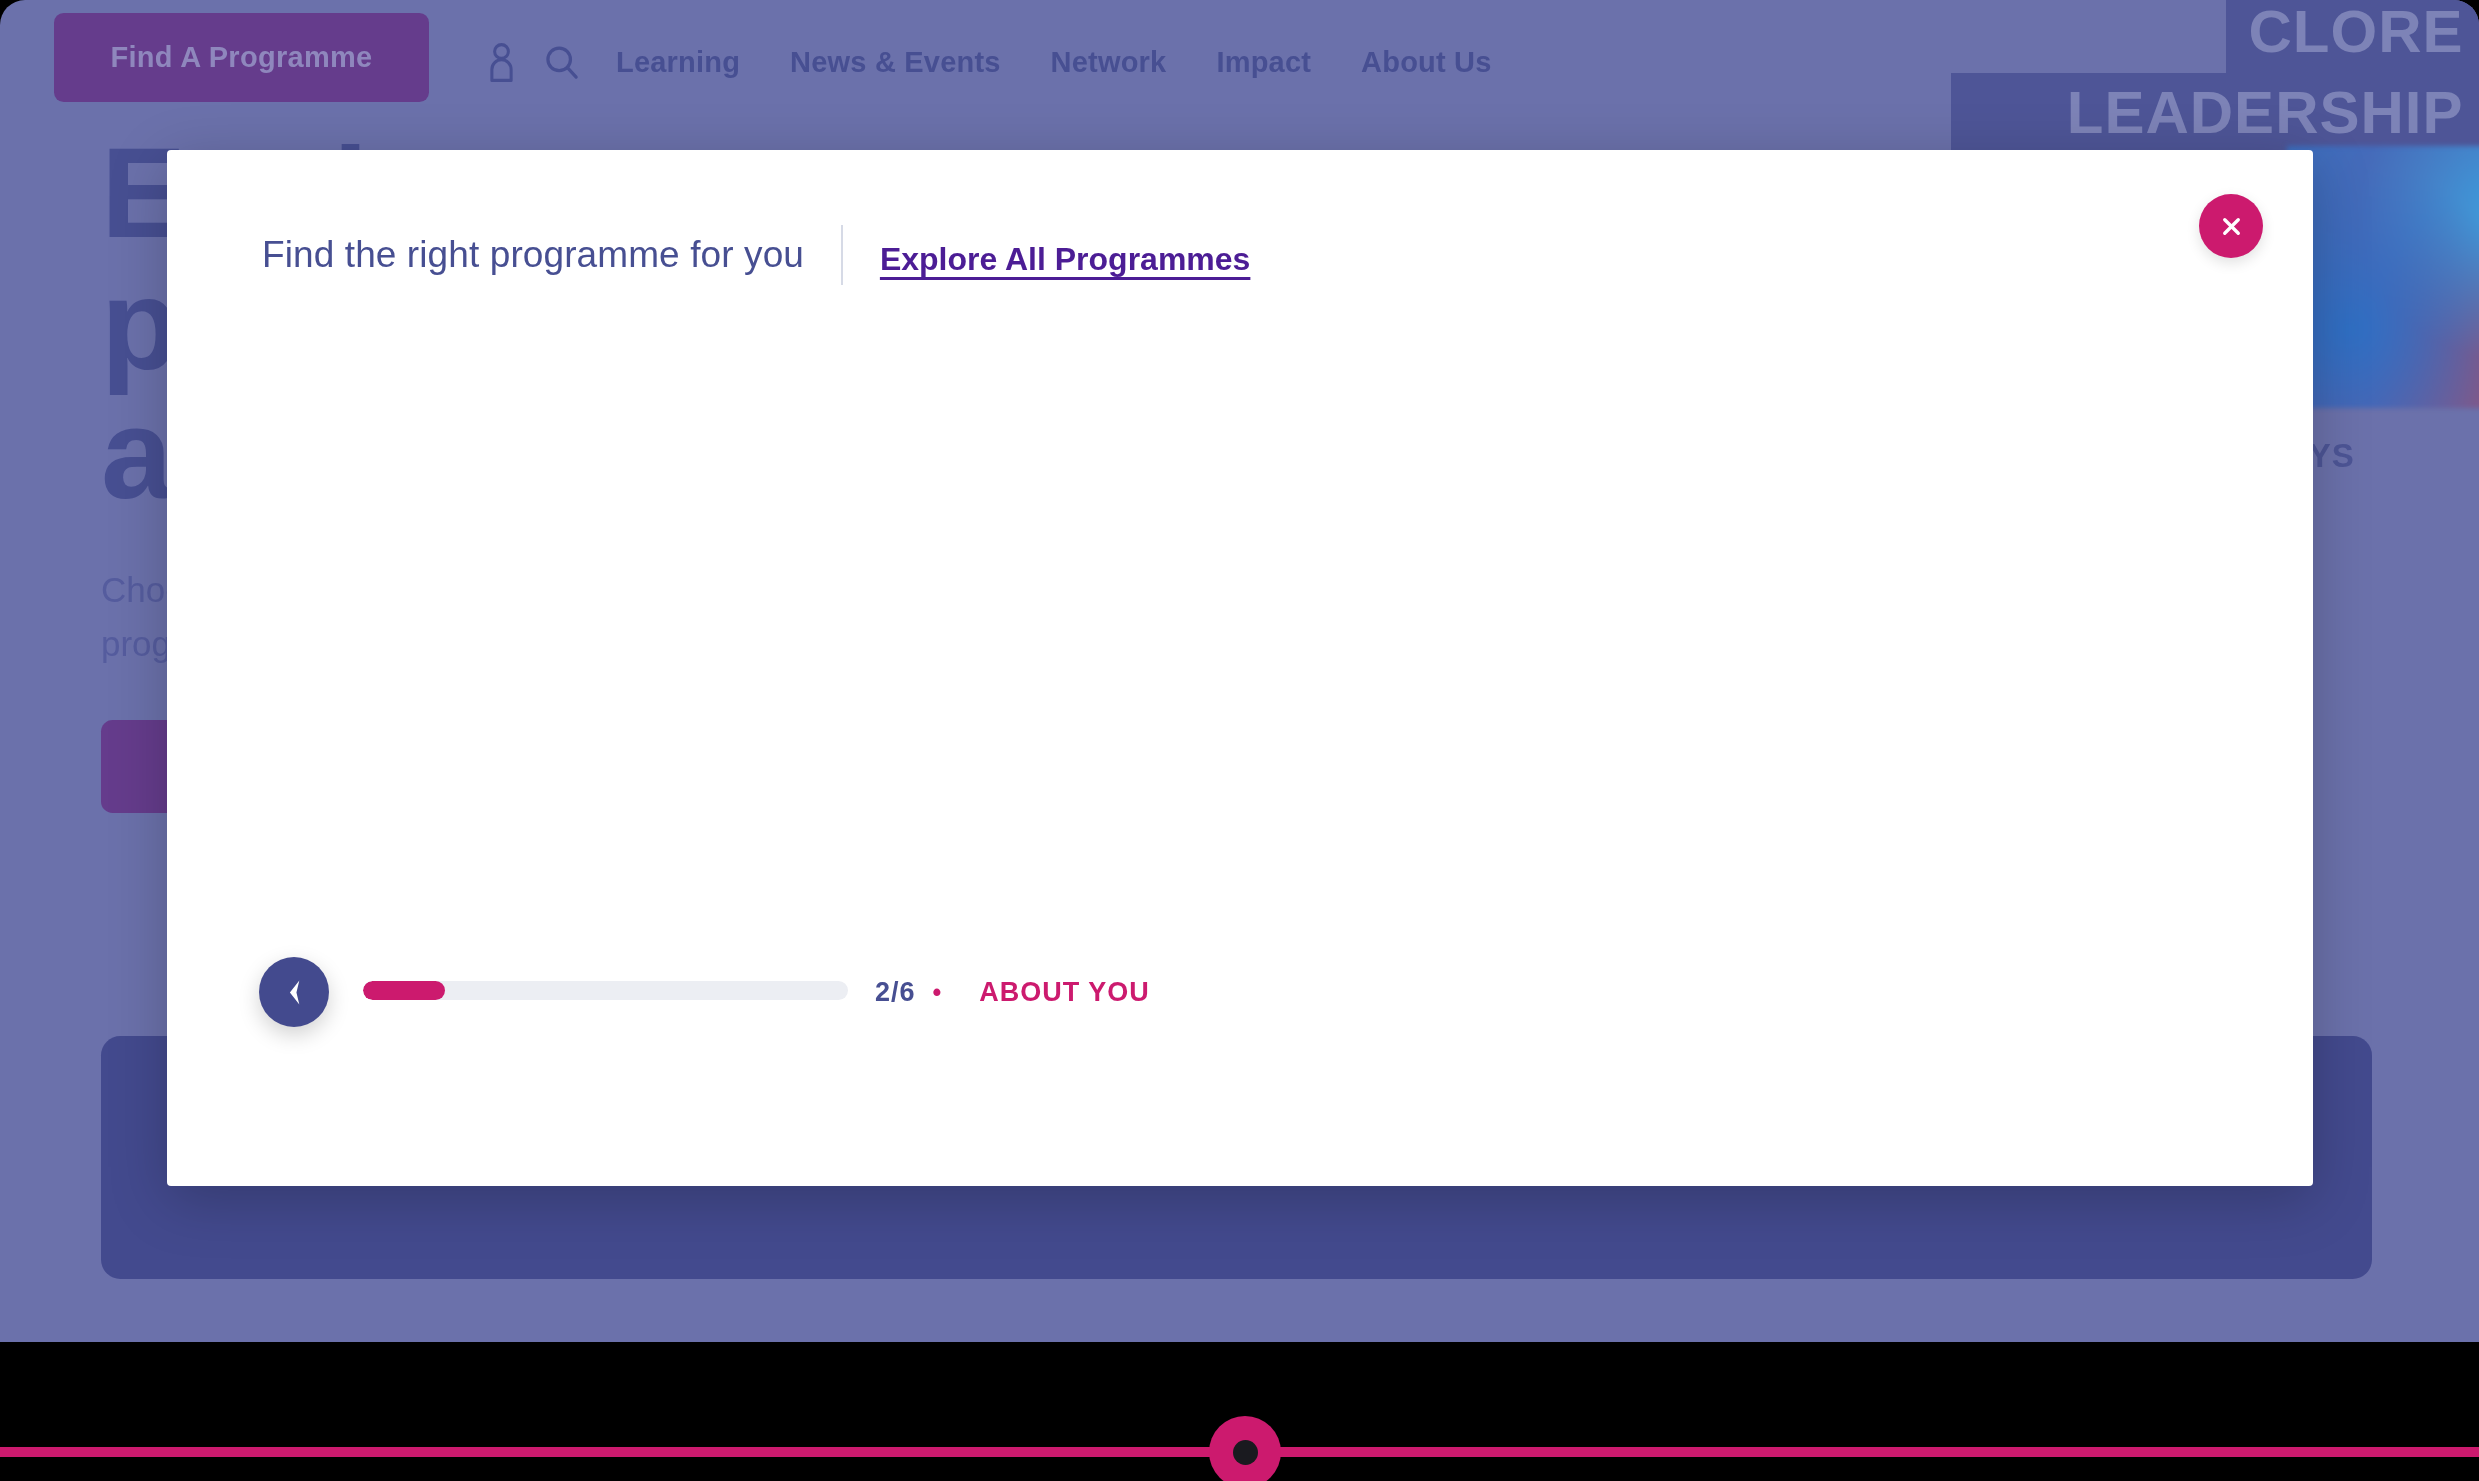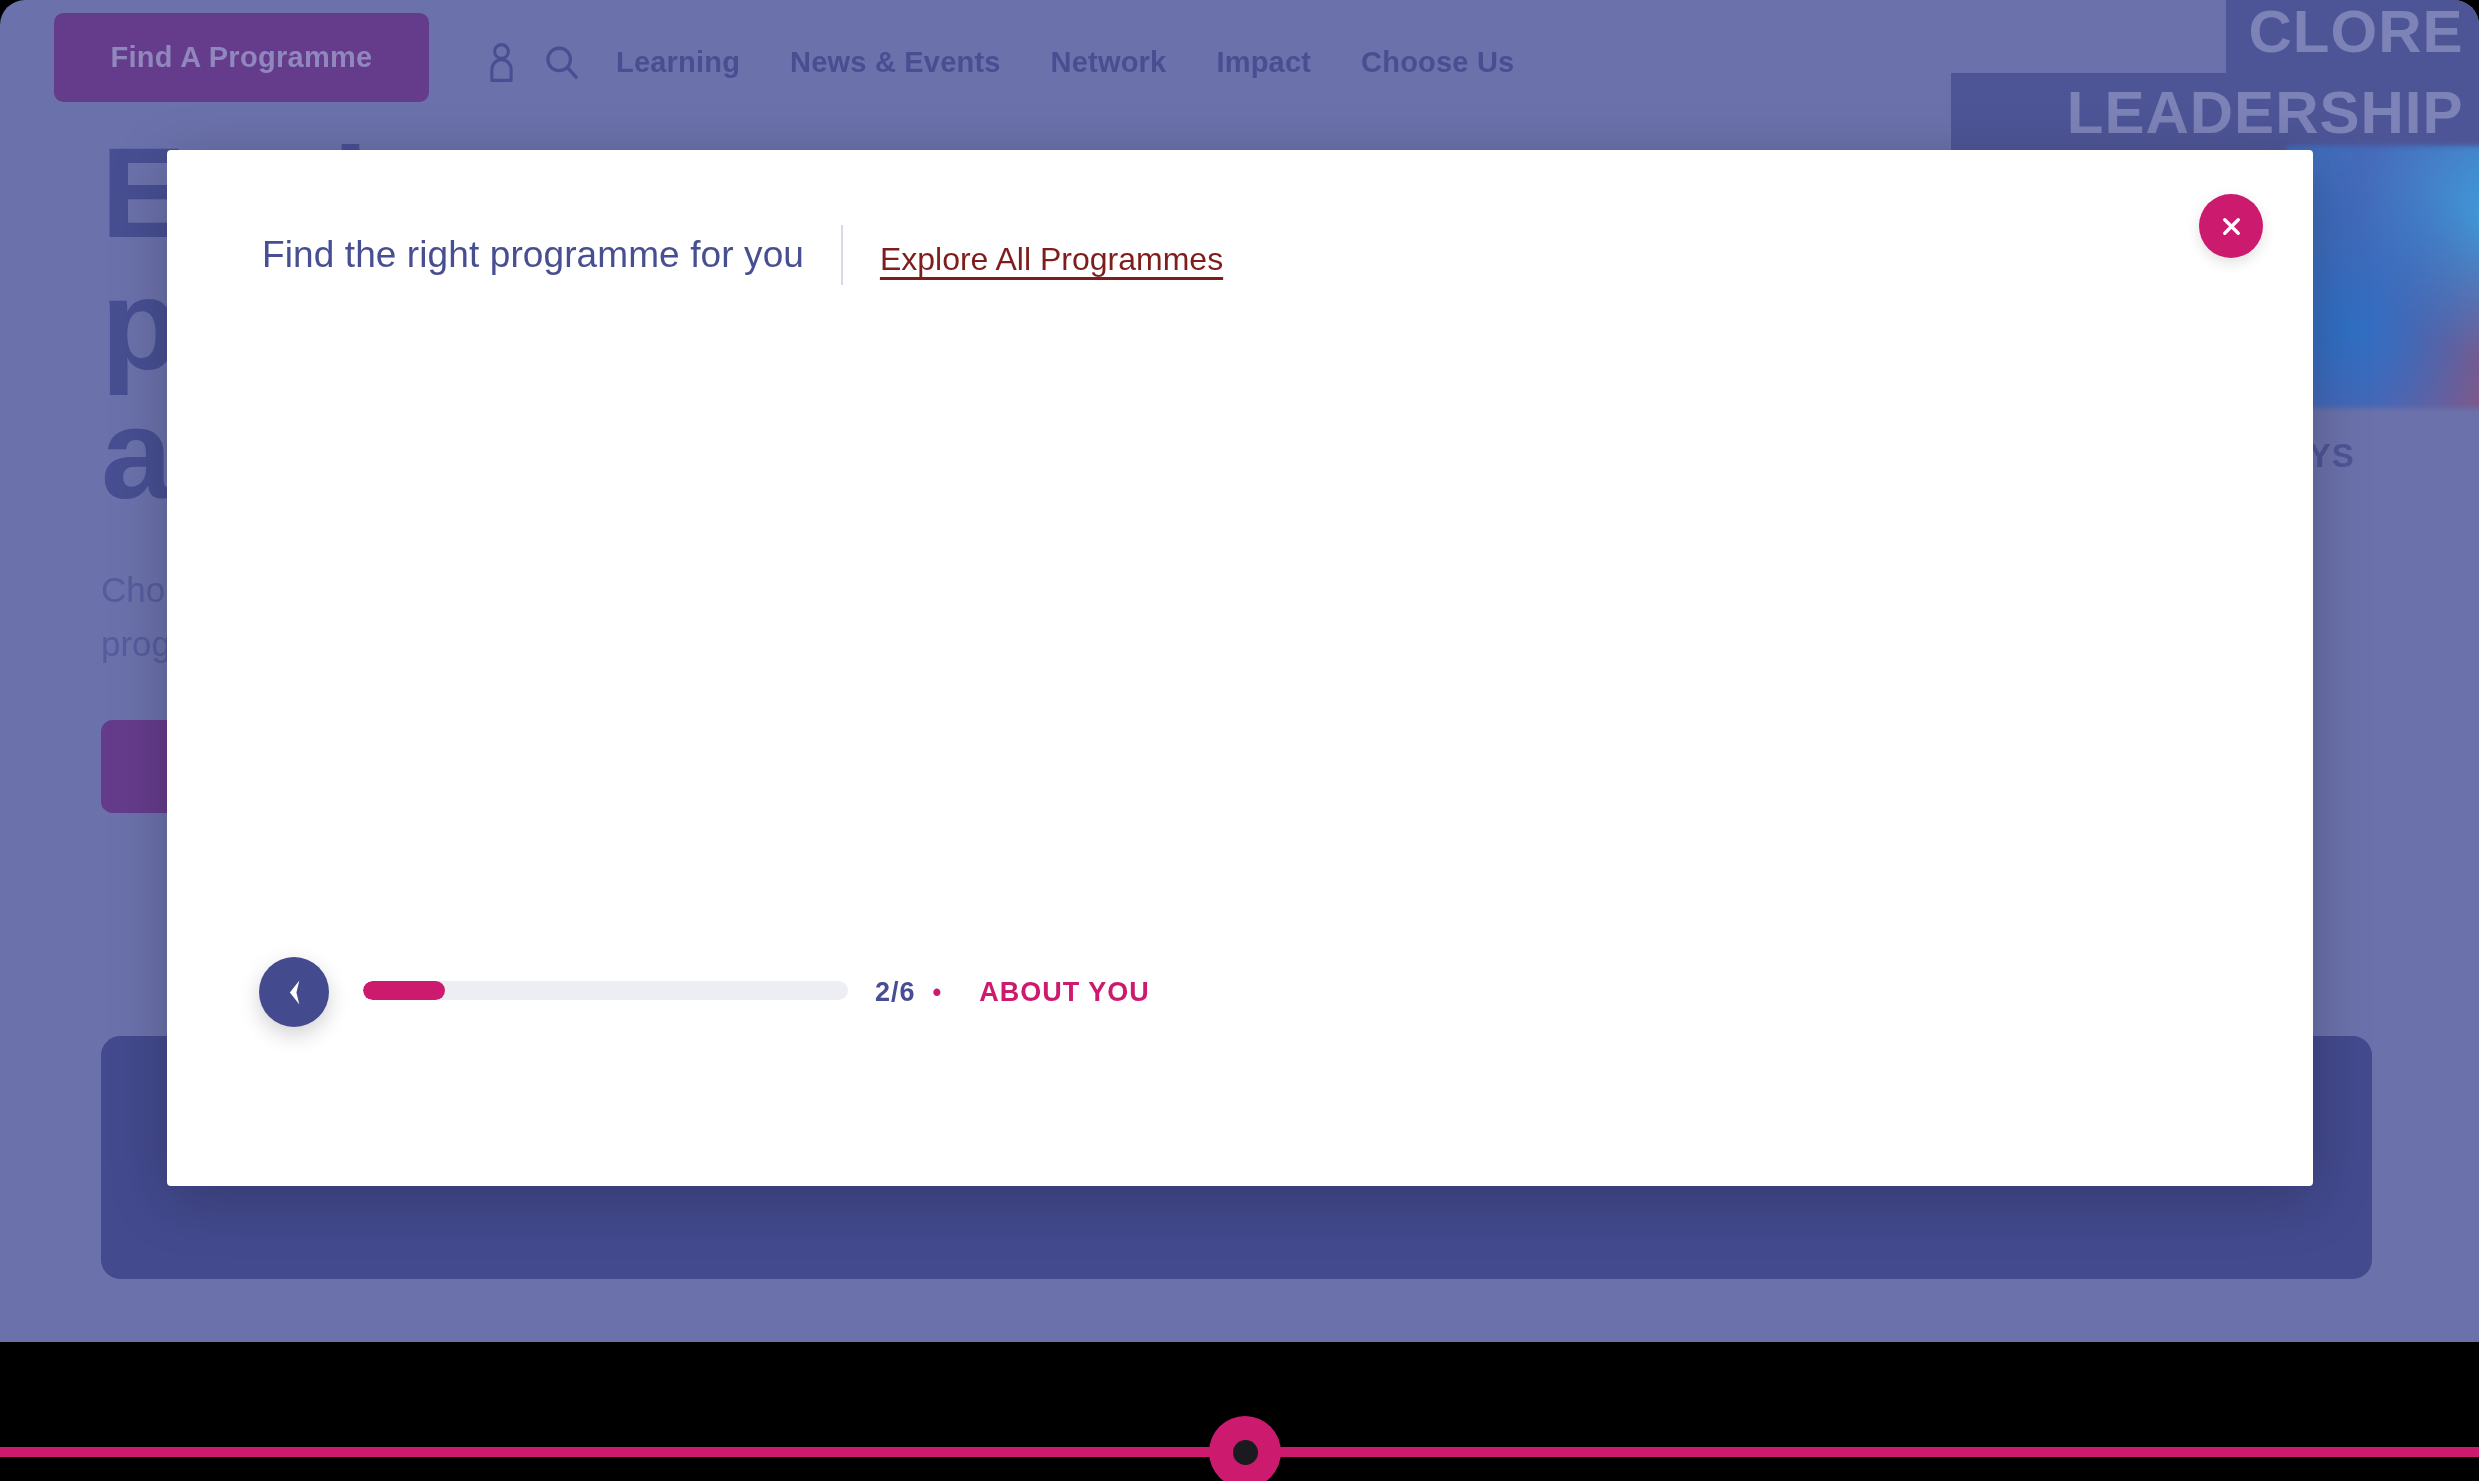--- a/index.html
+++ b/index.html
@@ -204,23 +204,23 @@
     letter-spacing: 0.1px;
     white-space: nowrap;
   }
   .header-divider {
     width: 1.9px;
     height: 60px;
     background: #d6dae6;
     margin: 0 37px;
   }
   .explore-link {
-    color: #7f1d1d;
+    color: #4c1d95;
     font-size: 32px;
-    font-weight: 400;
+    font-weight: 700;
     text-decoration: underline;
     text-underline-offset: 6.8px;
     text-decoration-thickness: 2.9px;
     white-space: nowrap;
     cursor: pointer;
     margin-top: 8px;
   }
 
   .close-btn {
     position: absolute;
@@ -383,21 +383,21 @@
           <svg width="37" height="37" viewBox="0 0 24 24" fill="none" stroke="#474f92" stroke-width="2.1" stroke-linecap="round">
             <circle cx="10.5" cy="10" r="7.3"></circle>
             <line x1="16" y1="15.5" x2="21.5" y2="21.5"></line>
           </svg>
         </span>
 
         <span class="nav-link">Learning</span>
         <span class="nav-link">News &amp; Events</span>
         <span class="nav-link">Network</span>
         <span class="nav-link">Impact</span>
-        <span class="nav-link">Choose Us</span>
+        <span class="nav-link">About Us</span>
       </div>
 
       <div class="logo">
         <div class="logo-line l1">CLORE</div>
         <div class="logo-line l2">LEADERSHIP</div>
       </div>
     </div>
 
     <div class="hero">
       <h1 style="white-space:pre-line">Explore our

